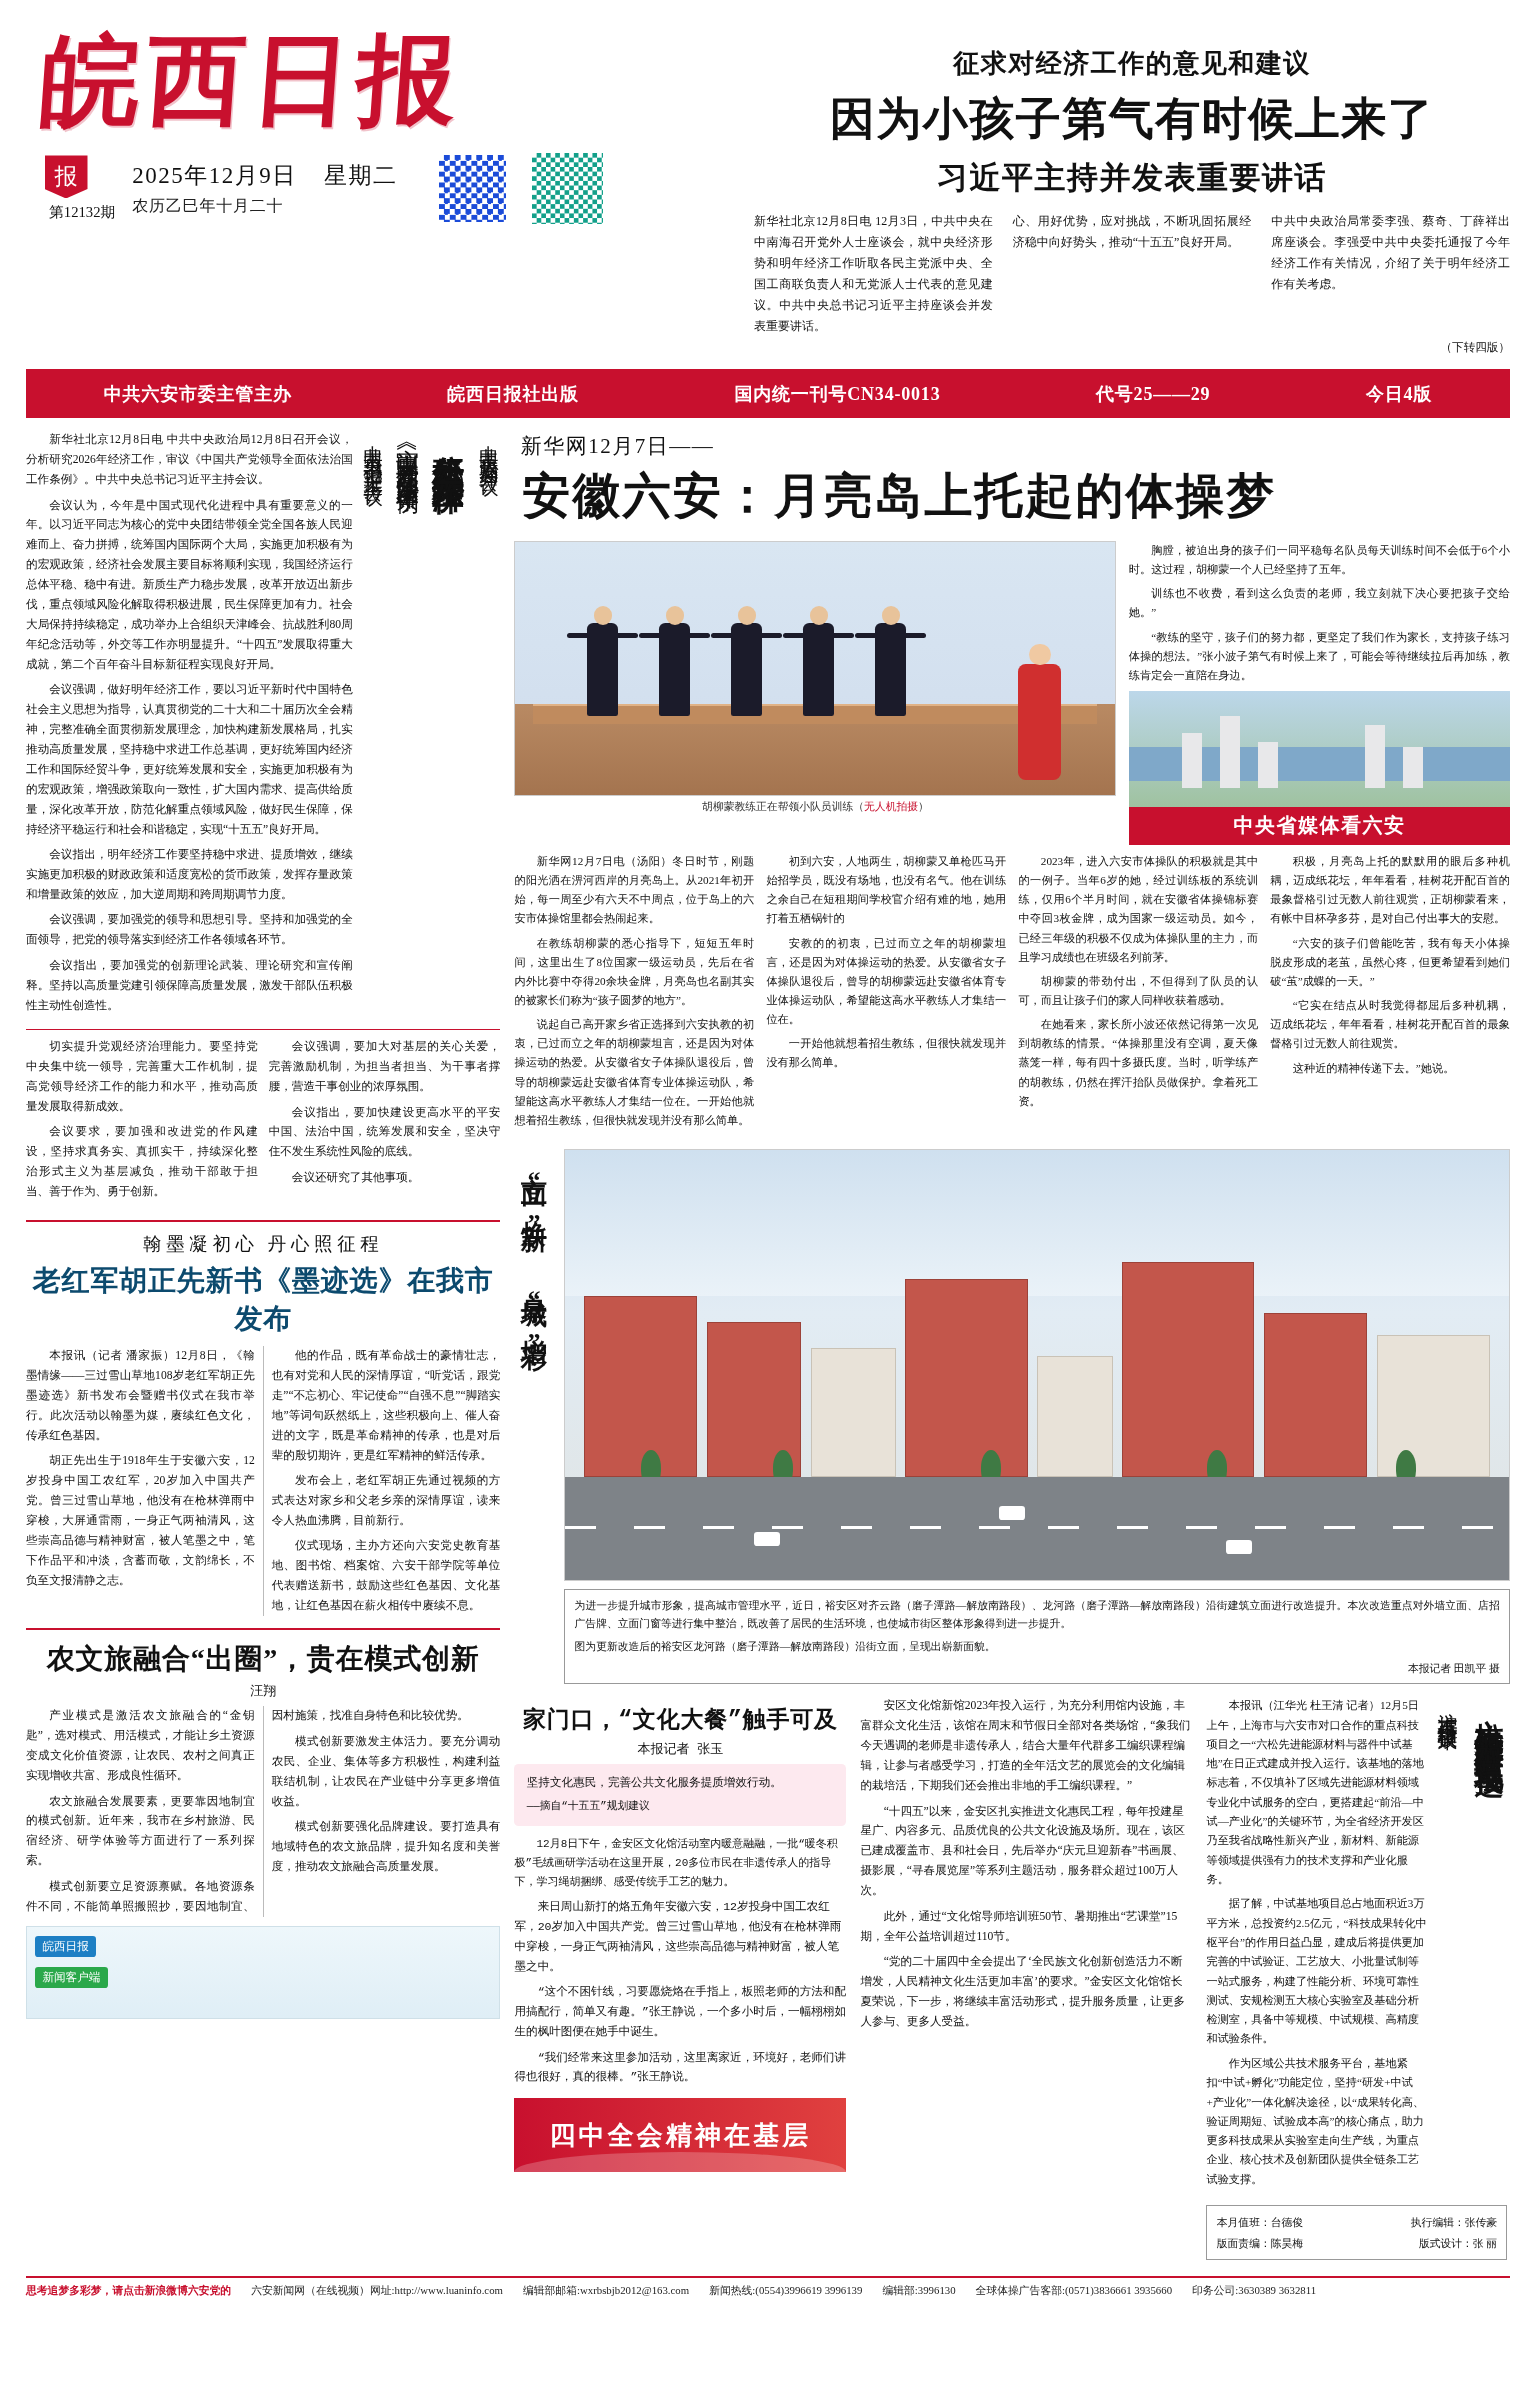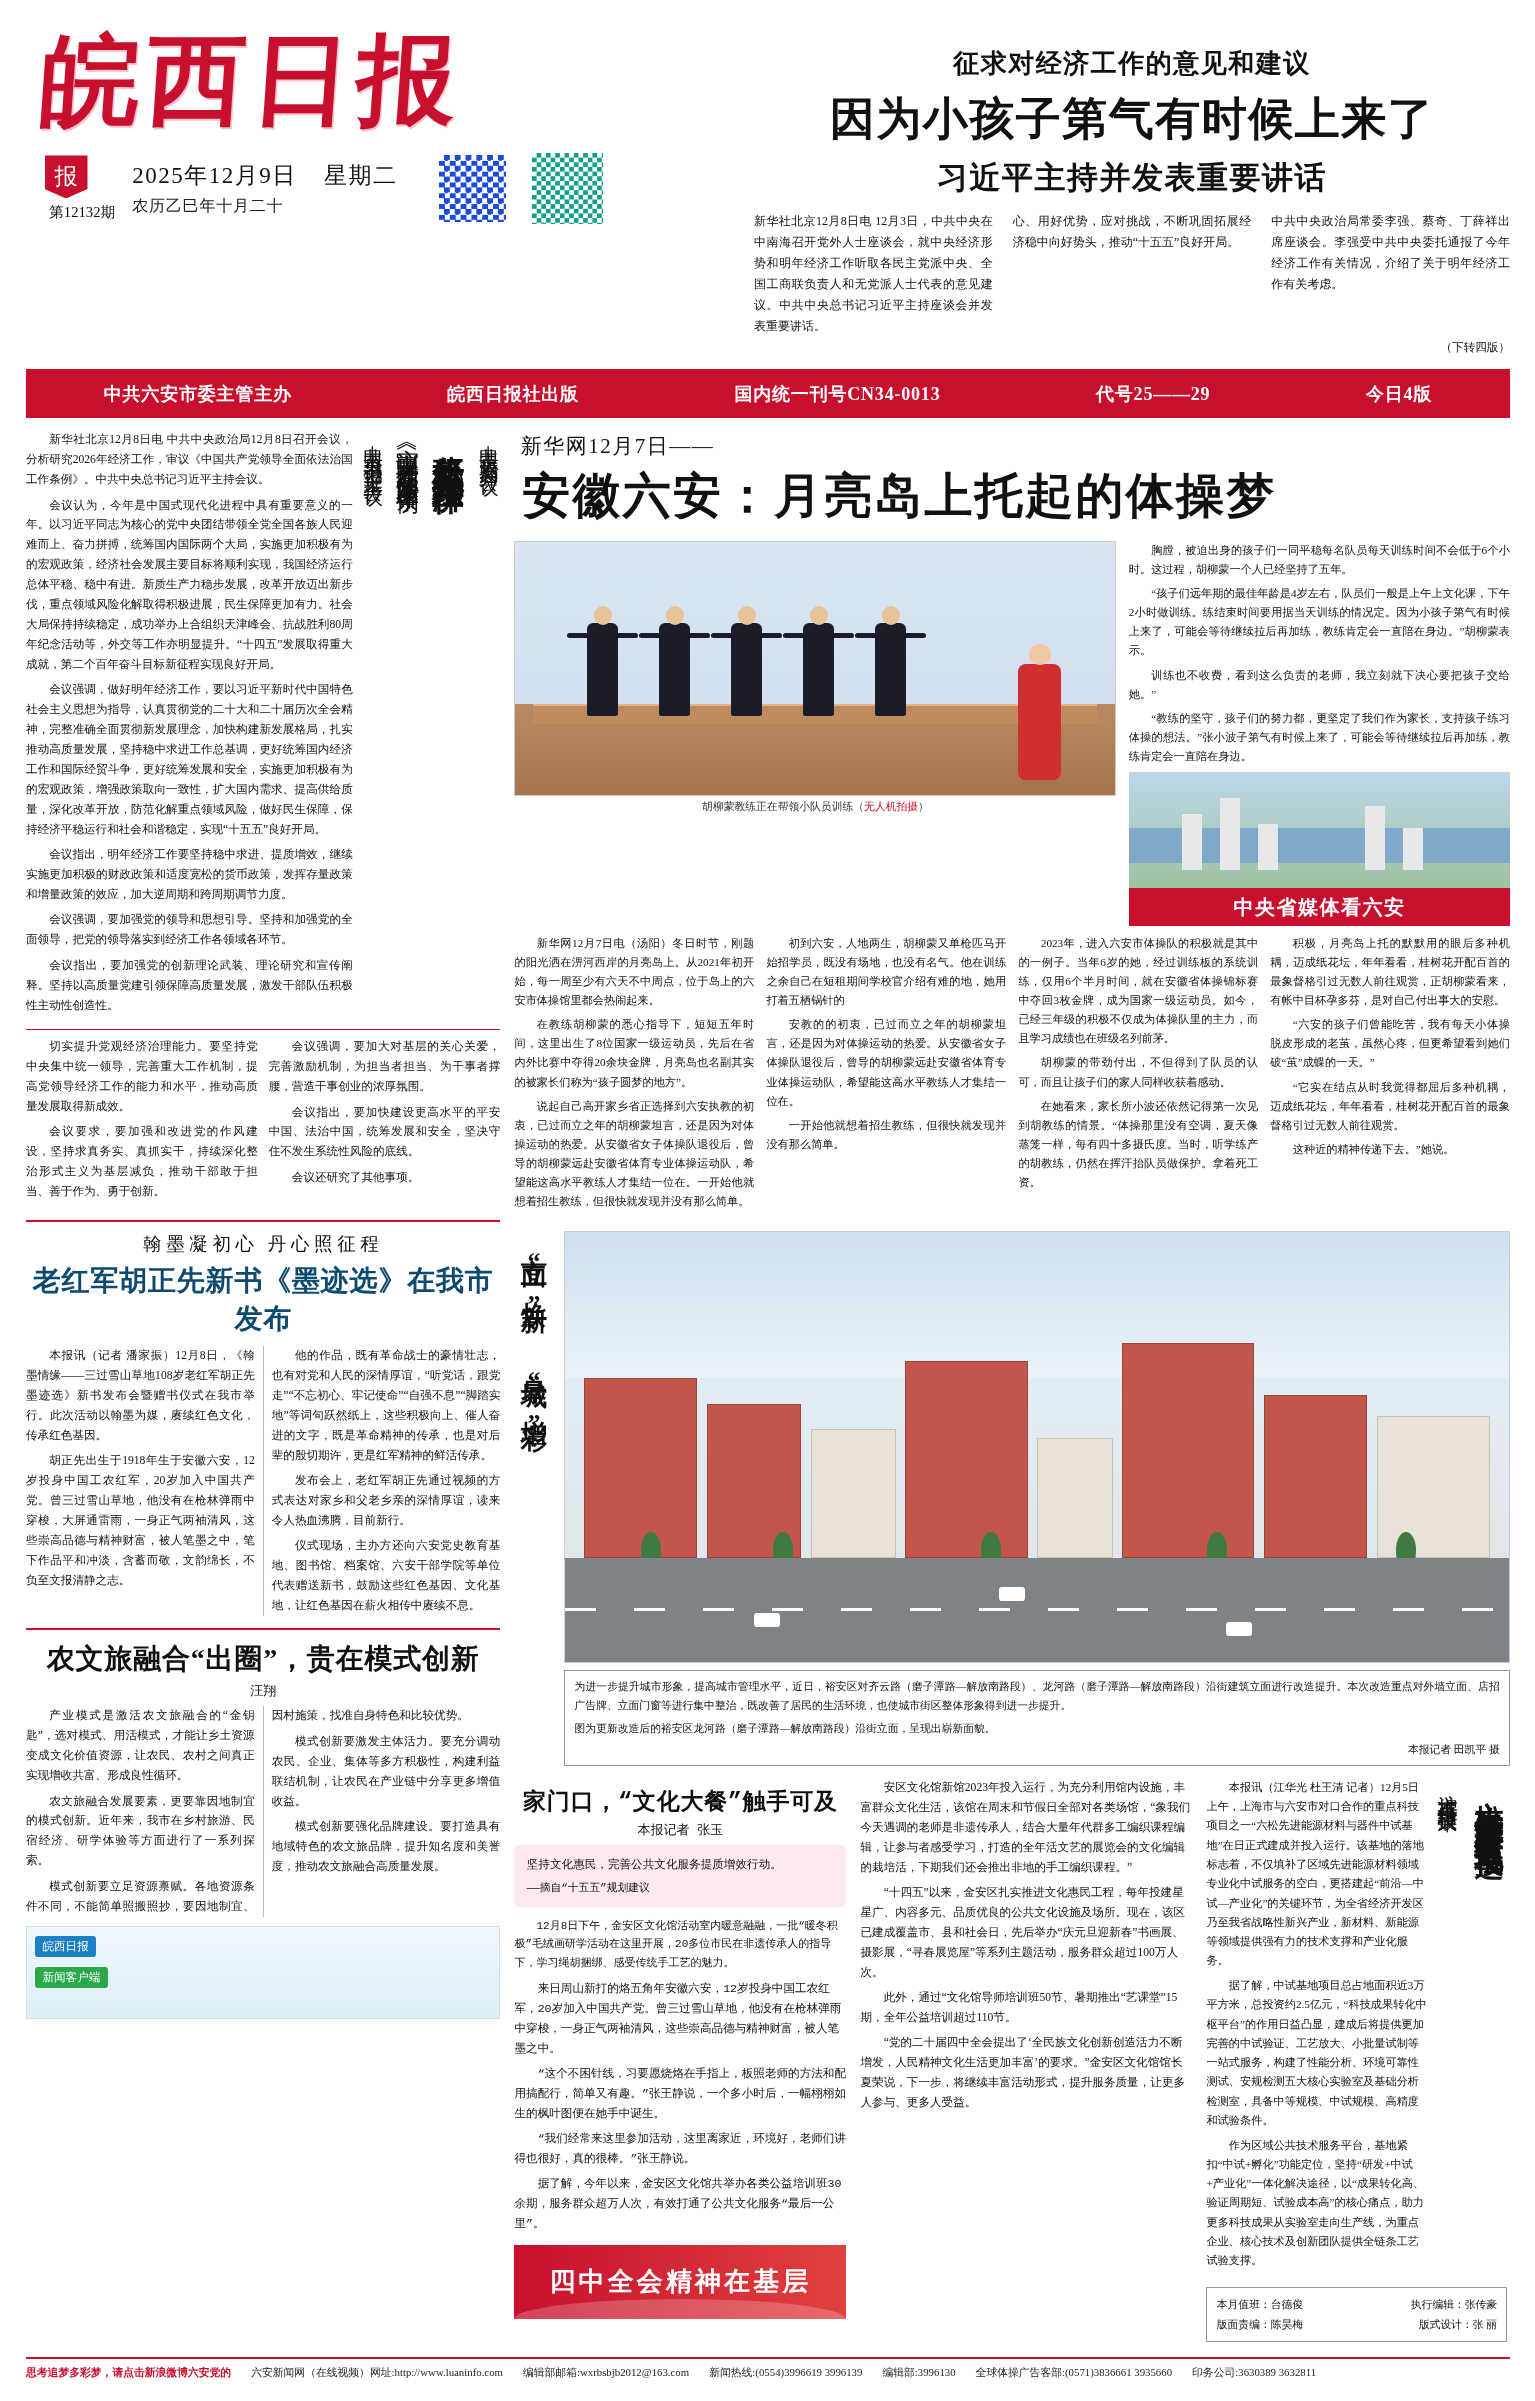--- a/index.html
+++ b/index.html
@@ -289,21 +289,20 @@
             <div class="kid" style="left:48%"></div>
             <div class="kid" style="left:60%"></div>
             <div class="coach"></div>
           </div>
           <div class="photo-cap">
             <span>胡柳蒙教练正在帮领小队员训练（</span><span class="cap-red">无人机拍摄</span><span>）</span>
           </div>
         </div>
         <div class="feat-text">
           <p>胸膛，被迫出身的孩子们一同平稳每名队员每天训练时间不会低于6个小时。这过程，胡柳蒙一个人已经坚持了五年。</p>
-          <p>“孩子们远年期的最佳年龄是4岁左右，队员们一般是上午上文化课，下午2小时做训练。练结束时间要用据当天训练的情况定。因为小孩子第气有时候上来了，可能会等待继续拉后再加练，教练肯定会一直陪在身边。”胡柳蒙表示。</p>
           <p>训练也不收费，看到这么负责的老师，我立刻就下决心要把孩子交给她。”</p>
           <p>“教练的坚守，孩子们的努力都，更坚定了我们作为家长，支持孩子练习体操的想法。”张小波子第气有时候上来了，可能会等待继续拉后再加练，教练肯定会一直陪在身边。</p>
           <div class="promo-box">
             <div class="promo-img">
               <div class="river"></div>
               <div class="bld" style="left:14%;height:48%"></div>
               <div class="bld" style="left:24%;height:62%"></div>
               <div class="bld" style="left:34%;height:40%"></div>
               <div class="bld" style="left:62%;height:55%"></div>
               <div class="bld" style="left:72%;height:36%"></div>
@@ -374,21 +373,20 @@
           <div class="h2-black" style="font-size:23px">家门口，“文化大餐”触手可及</div>
           <div class="byline">本报记者  张玉</div>
           <div class="quote-box">
             <div>坚持文化惠民，完善公共文化服务提质增效行动。</div>
             <div class="quote-attrib">——摘自“十五五”规划建议</div>
           </div>
           <p style="font-size:11px;line-height:1.72;text-indent:2em;margin:0 0 5.4px 0">12月8日下午，金安区文化馆活动室内暖意融融，一批“暖冬积极”毛绒画研学活动在这里开展，20多位市民在非遗传承人的指导下，学习绳胡捆绑、感受传统手工艺的魅力。</p>
           <p style="font-size:11.6px;line-height:1.72;text-indent:2em;margin:0 0 5.4px 0">来日周山新打的烙五角年安徽六安，12岁投身中国工农红军，20岁加入中国共产党。曾三过雪山草地，他没有在枪林弹雨中穿梭，一身正气两袖清风，这些崇高品德与精神财富，被人笔墨之中。</p>
           <p style="font-size:11.6px;line-height:1.72;text-indent:2em;margin:0 0 5.4px 0">“这个不困针线，习要愿烧烙在手指上，板照老师的方法和配用搞配行，简单又有趣。”张王静说，一个多小时后，一幅栩栩如生的枫叶图便在她手中诞生。</p>
           <p style="font-size:11.6px;line-height:1.72;text-indent:2em;margin:0 0 5.4px 0">“我们经常来这里参加活动，这里离家近，环境好，老师们讲得也很好，真的很棒。”张王静说。</p>
-          <p style="font-size:11.6px;line-height:1.72;text-indent:2em;margin:0 0 5.4px 0">据了解，今年以来，金安区文化馆共举办各类公益培训班30余期，服务群众超万人次，有效打通了公共文化服务“最后一公里”。</p>
           <div class="red-banner">
             <div class="wave"></div>
             <span>四中全会精神在基层</span>
           </div>
         </div>
 
         <div class="bot-c2">
           <p style="font-size:11.6px;line-height:1.72;text-indent:2em;margin:0 0 5.4px 0">安区文化馆新馆2023年投入运行，为充分利用馆内设施，丰富群众文化生活，该馆在周末和节假日全部对各类场馆，“象我们今天遇调的老师是非遗传承人，结合大量年代群多工编织课程编辑，让参与者感受学习，打造的全年活文艺的展览会的文化编辑的栽培活，下期我们还会推出非地的手工编织课程。”</p>
           <p style="font-size:11.6px;line-height:1.72;text-indent:2em;margin:0 0 5.4px 0">“十四五”以来，金安区扎实推进文化惠民工程，每年投建星星广、内容多元、品质优良的公共文化设施及场所。现在，该区已建成覆盖市、县和社会日，先后举办“庆元旦迎新春”书画展、摄影展，“寻春展览屋”等系列主题活动，服务群众超过100万人次。</p>
           <p style="font-size:11.6px;line-height:1.72;text-indent:2em;margin:0 0 5.4px 0">此外，通过“文化馆导师培训班50节、暑期推出“艺课堂”15期，全年公益培训超过110节。</p>

